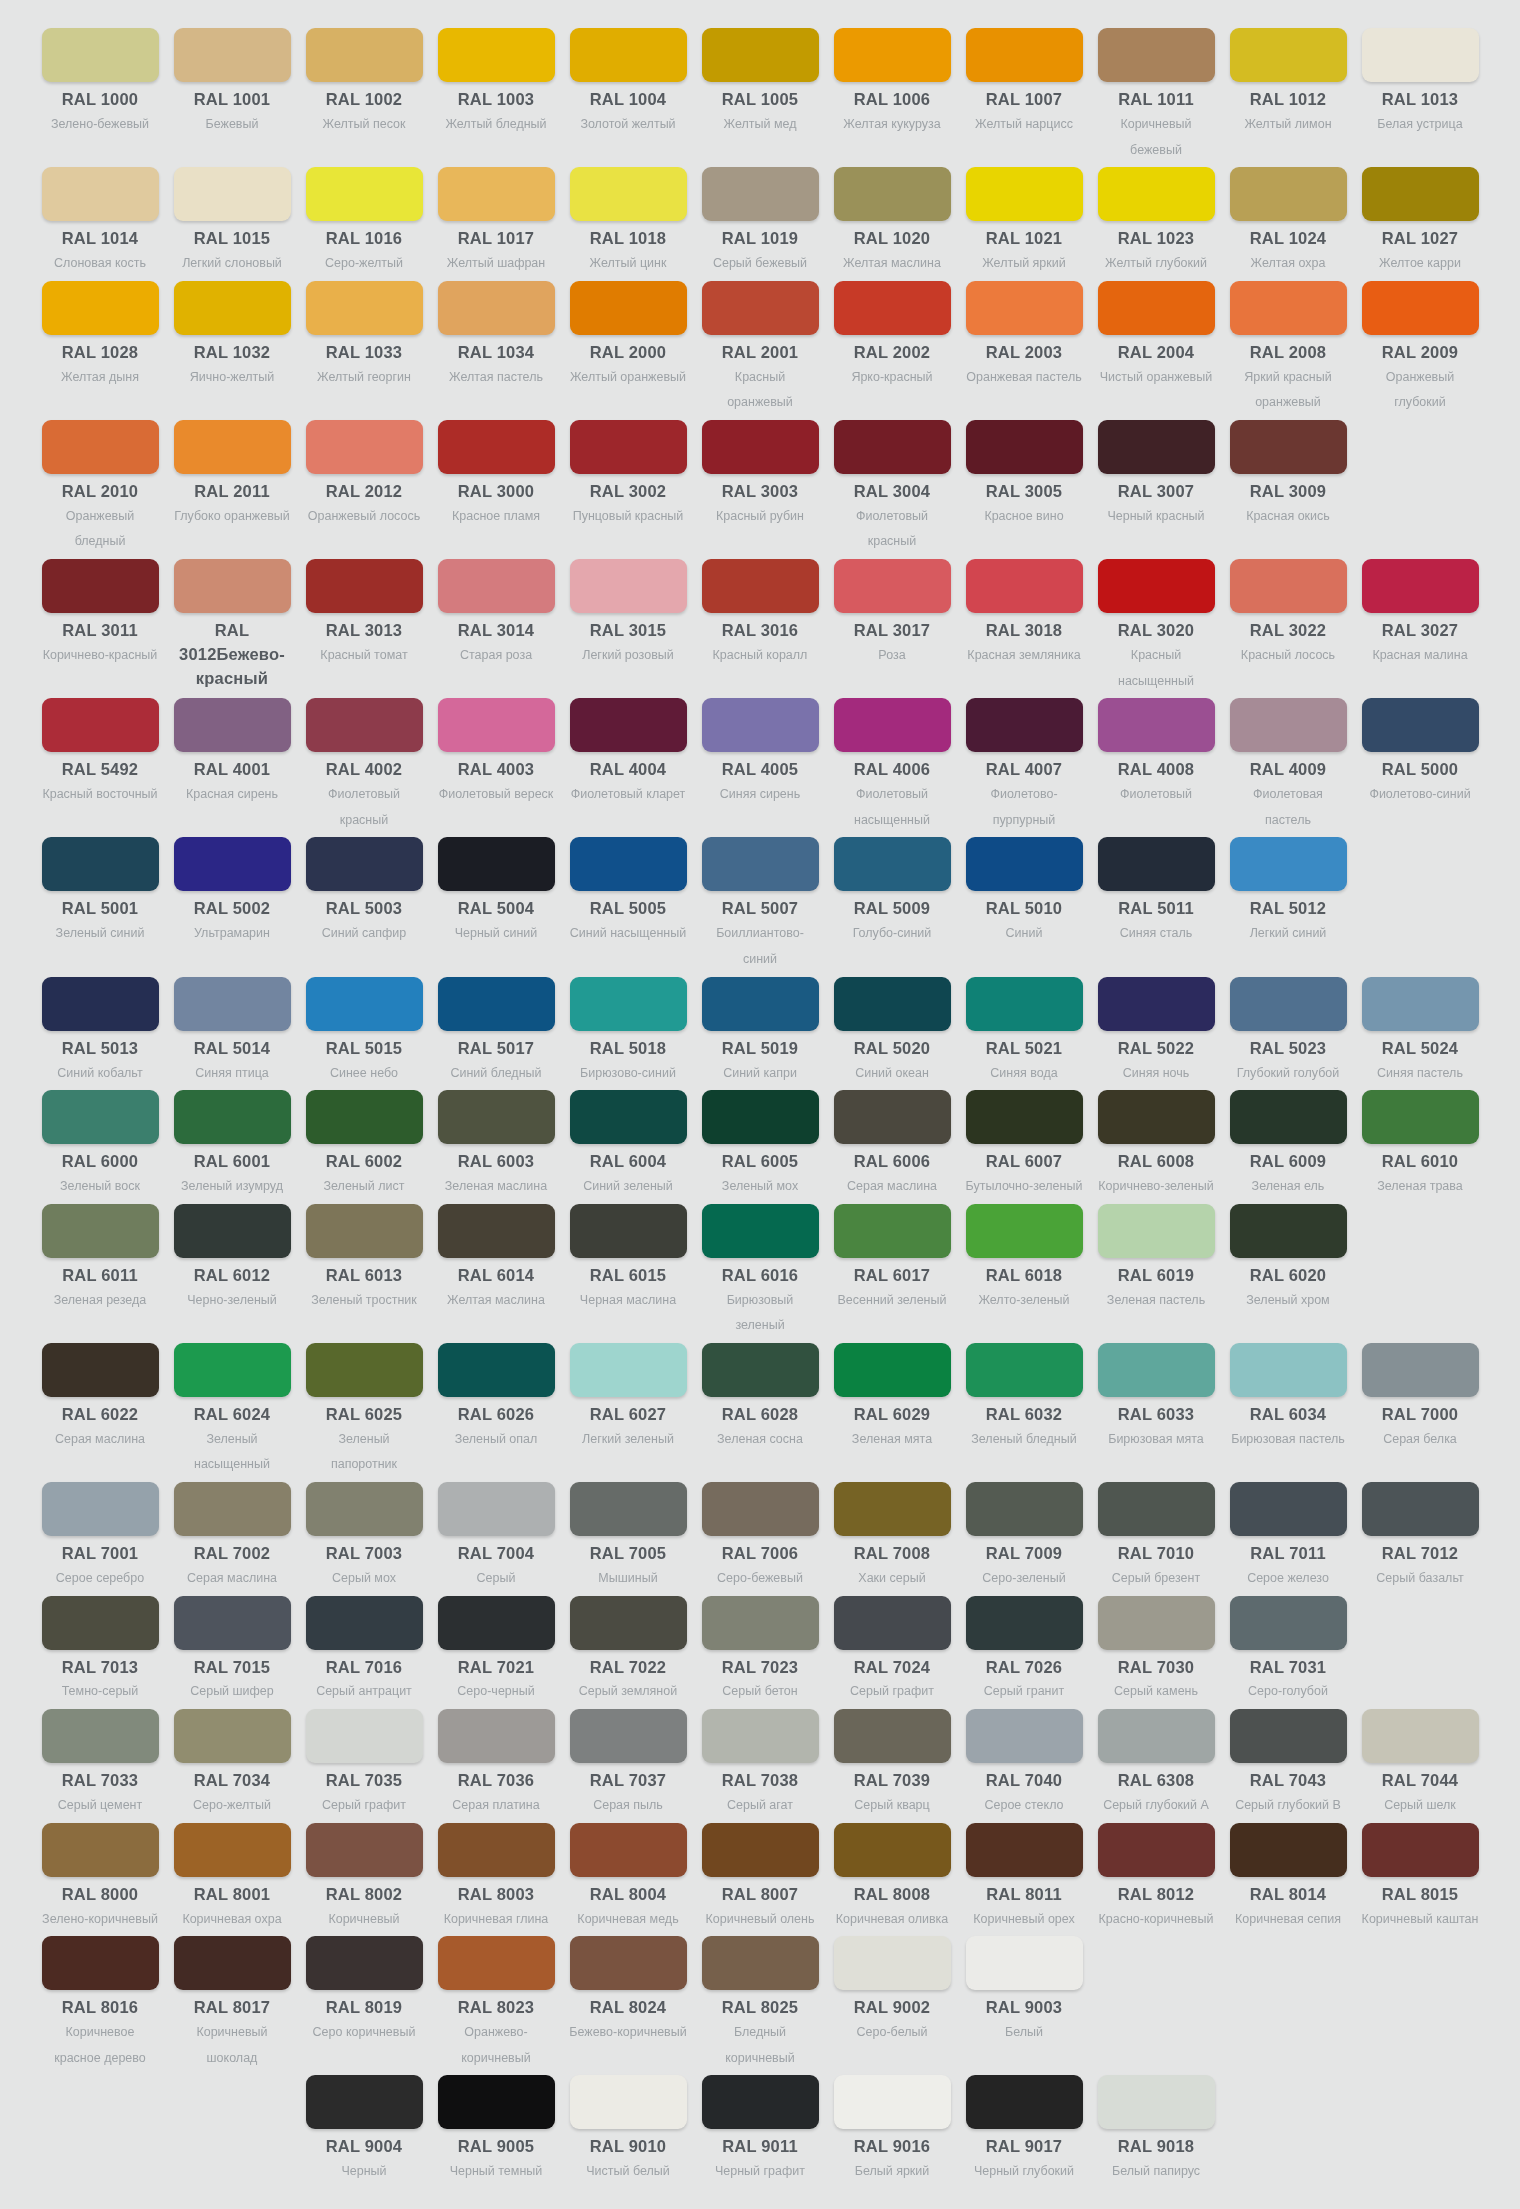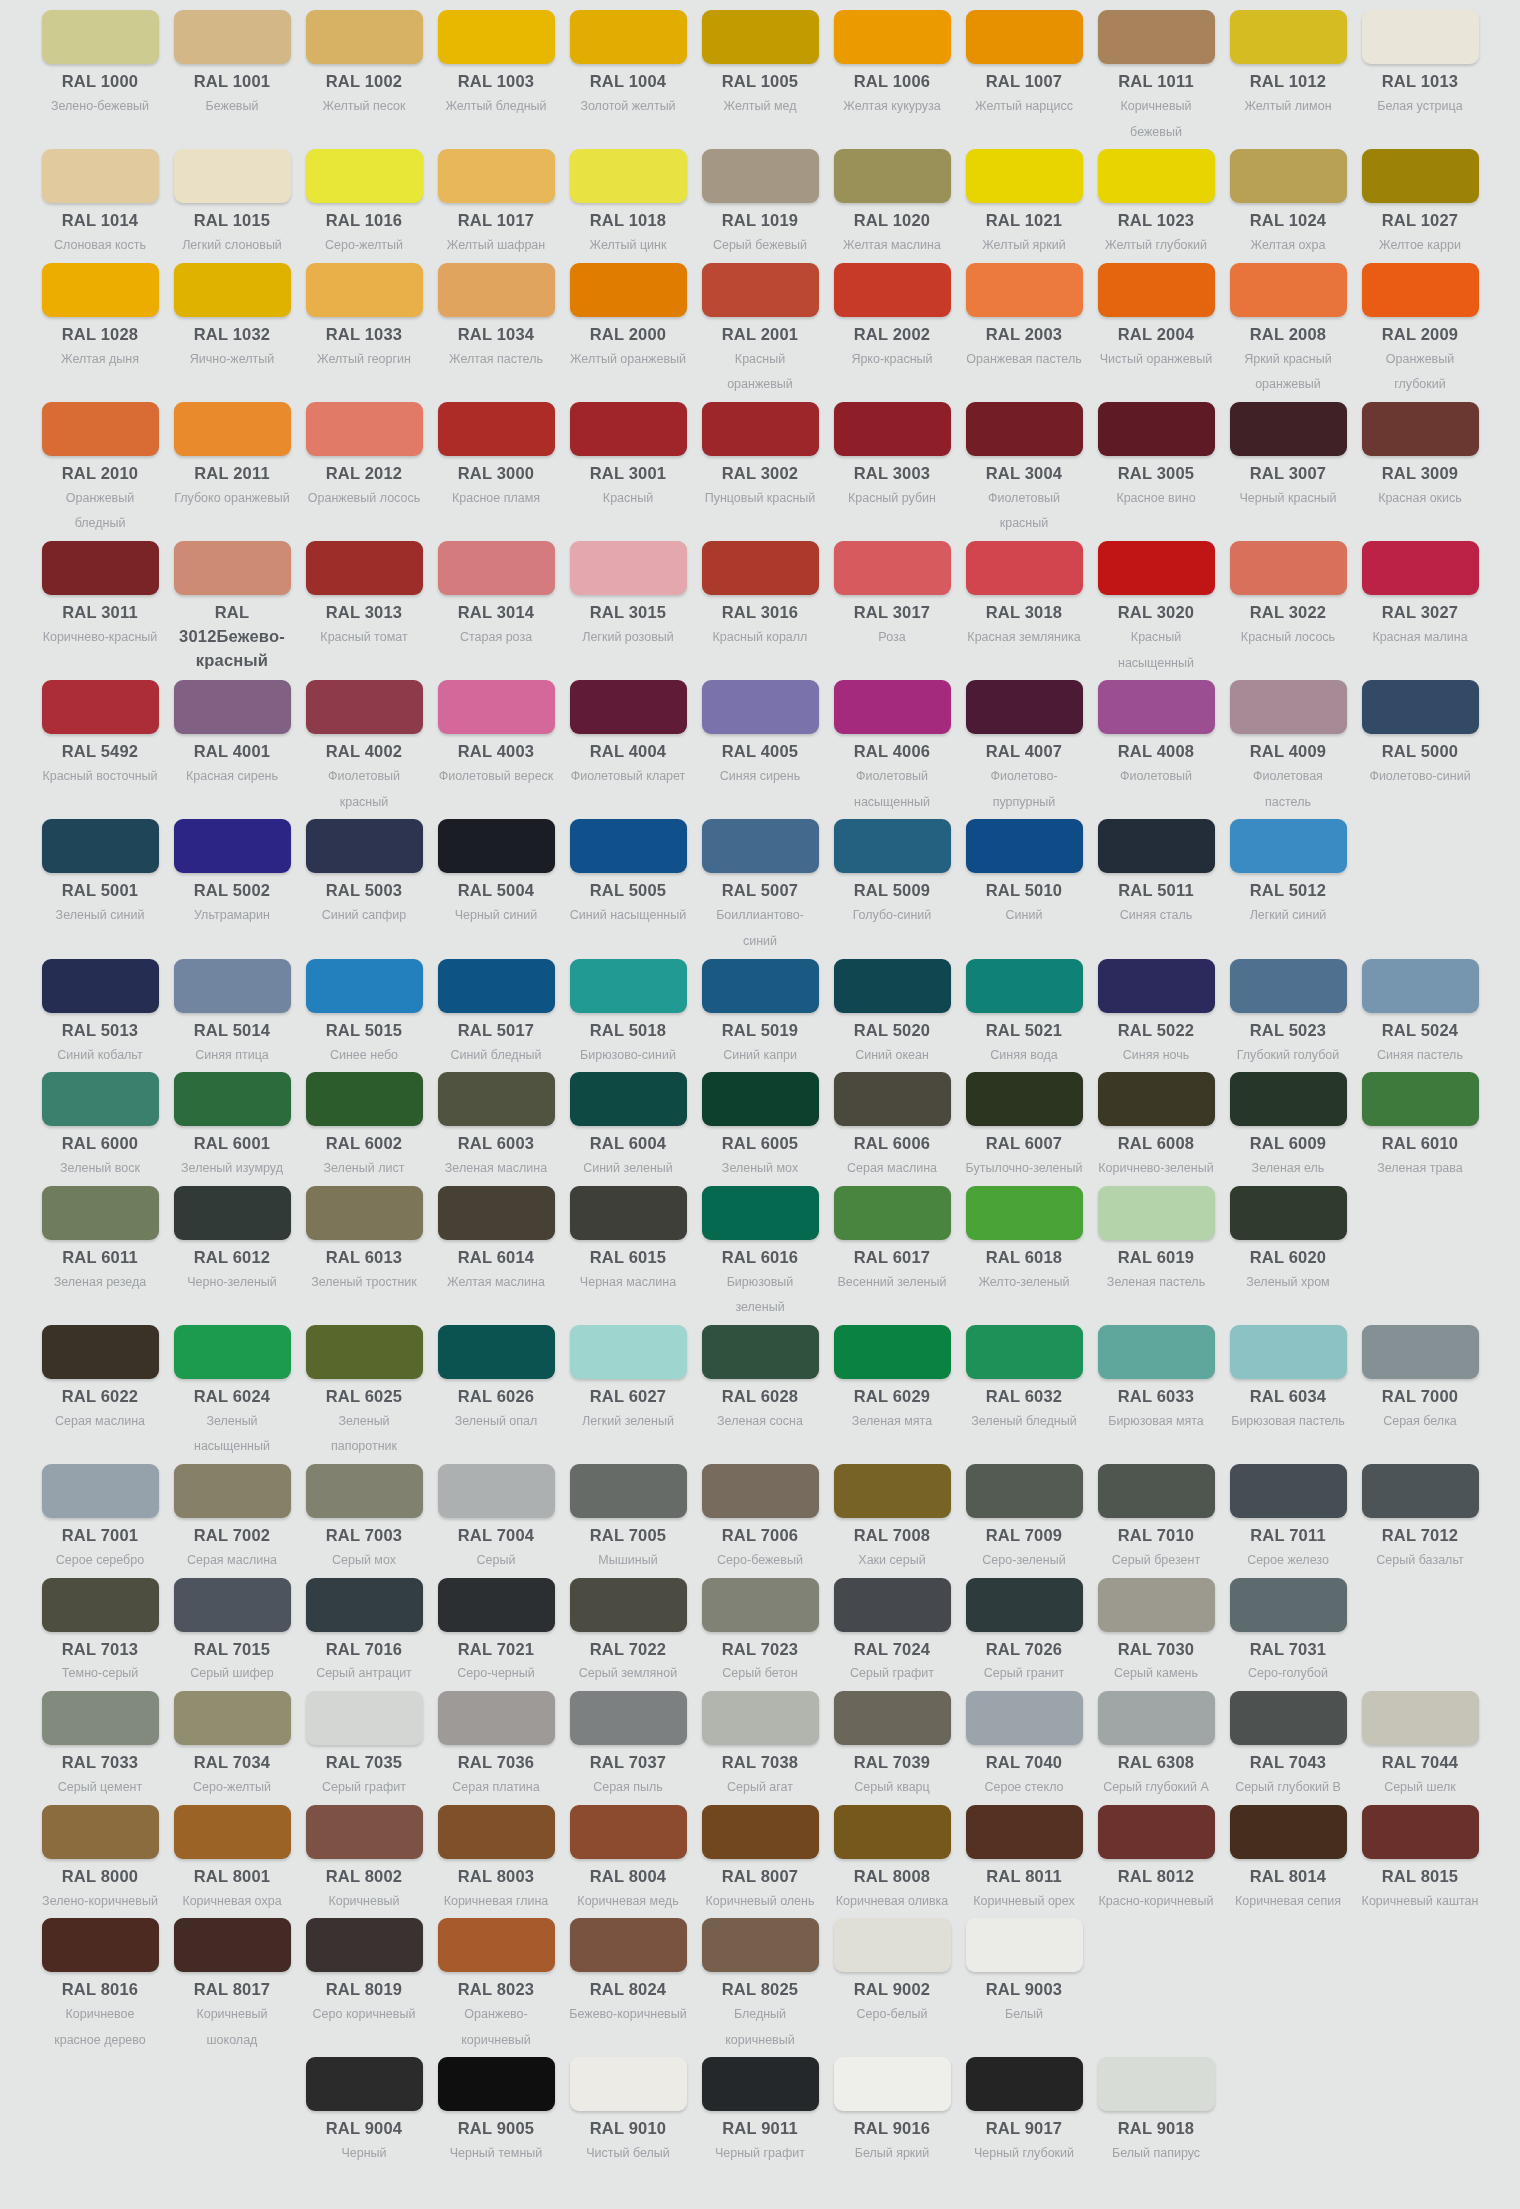--- a/index.html
+++ b/index.html
@@ -4,21 +4,21 @@
 <style>
   * { box-sizing: border-box; margin: 0; padding: 0; }
   html, body {
     width: 1520px;
     height: 2209px;
     background: #e4e5e5;
     font-family: "Liberation Sans", sans-serif;
   }
   #palette {
     width: 1336px;
-    padding: 10px 34px 0 34px;
+    padding: 28px 34px 0 34px;
   }
   .row {
     display: flex;
     width: 1452px;
   }
   .cell {
     width: 132px;
     margin-right: 0px;
     display: flex;
     flex-direction: column;
@@ -242,25 +242,20 @@
         <div class="swatch" style="background: rgb(225, 123, 103);"></div>
         <div class="code">RAL 2012</div>
         <div class="name">Оранжевый лосось</div>
       </div>
       <div class="cell">
         <div class="swatch" style="background: rgb(173, 44, 39);"></div>
         <div class="code">RAL 3000</div>
         <div class="name">Красное пламя</div>
       </div>
       <div class="cell">
-        <div class="swatch" style="background: rgb(159, 37, 42);"></div>
-        <div class="code">RAL 3001</div>
-        <div class="name">Красный</div>
-      </div>
-      <div class="cell">
         <div class="swatch" style="background: rgb(157, 38, 43);"></div>
         <div class="code">RAL 3002</div>
         <div class="name">Пунцовый красный</div>
       </div>
       <div class="cell">
         <div class="swatch" style="background: rgb(142, 31, 40);"></div>
         <div class="code">RAL 3003</div>
         <div class="name">Красный рубин</div>
       </div>
       <div class="cell">

